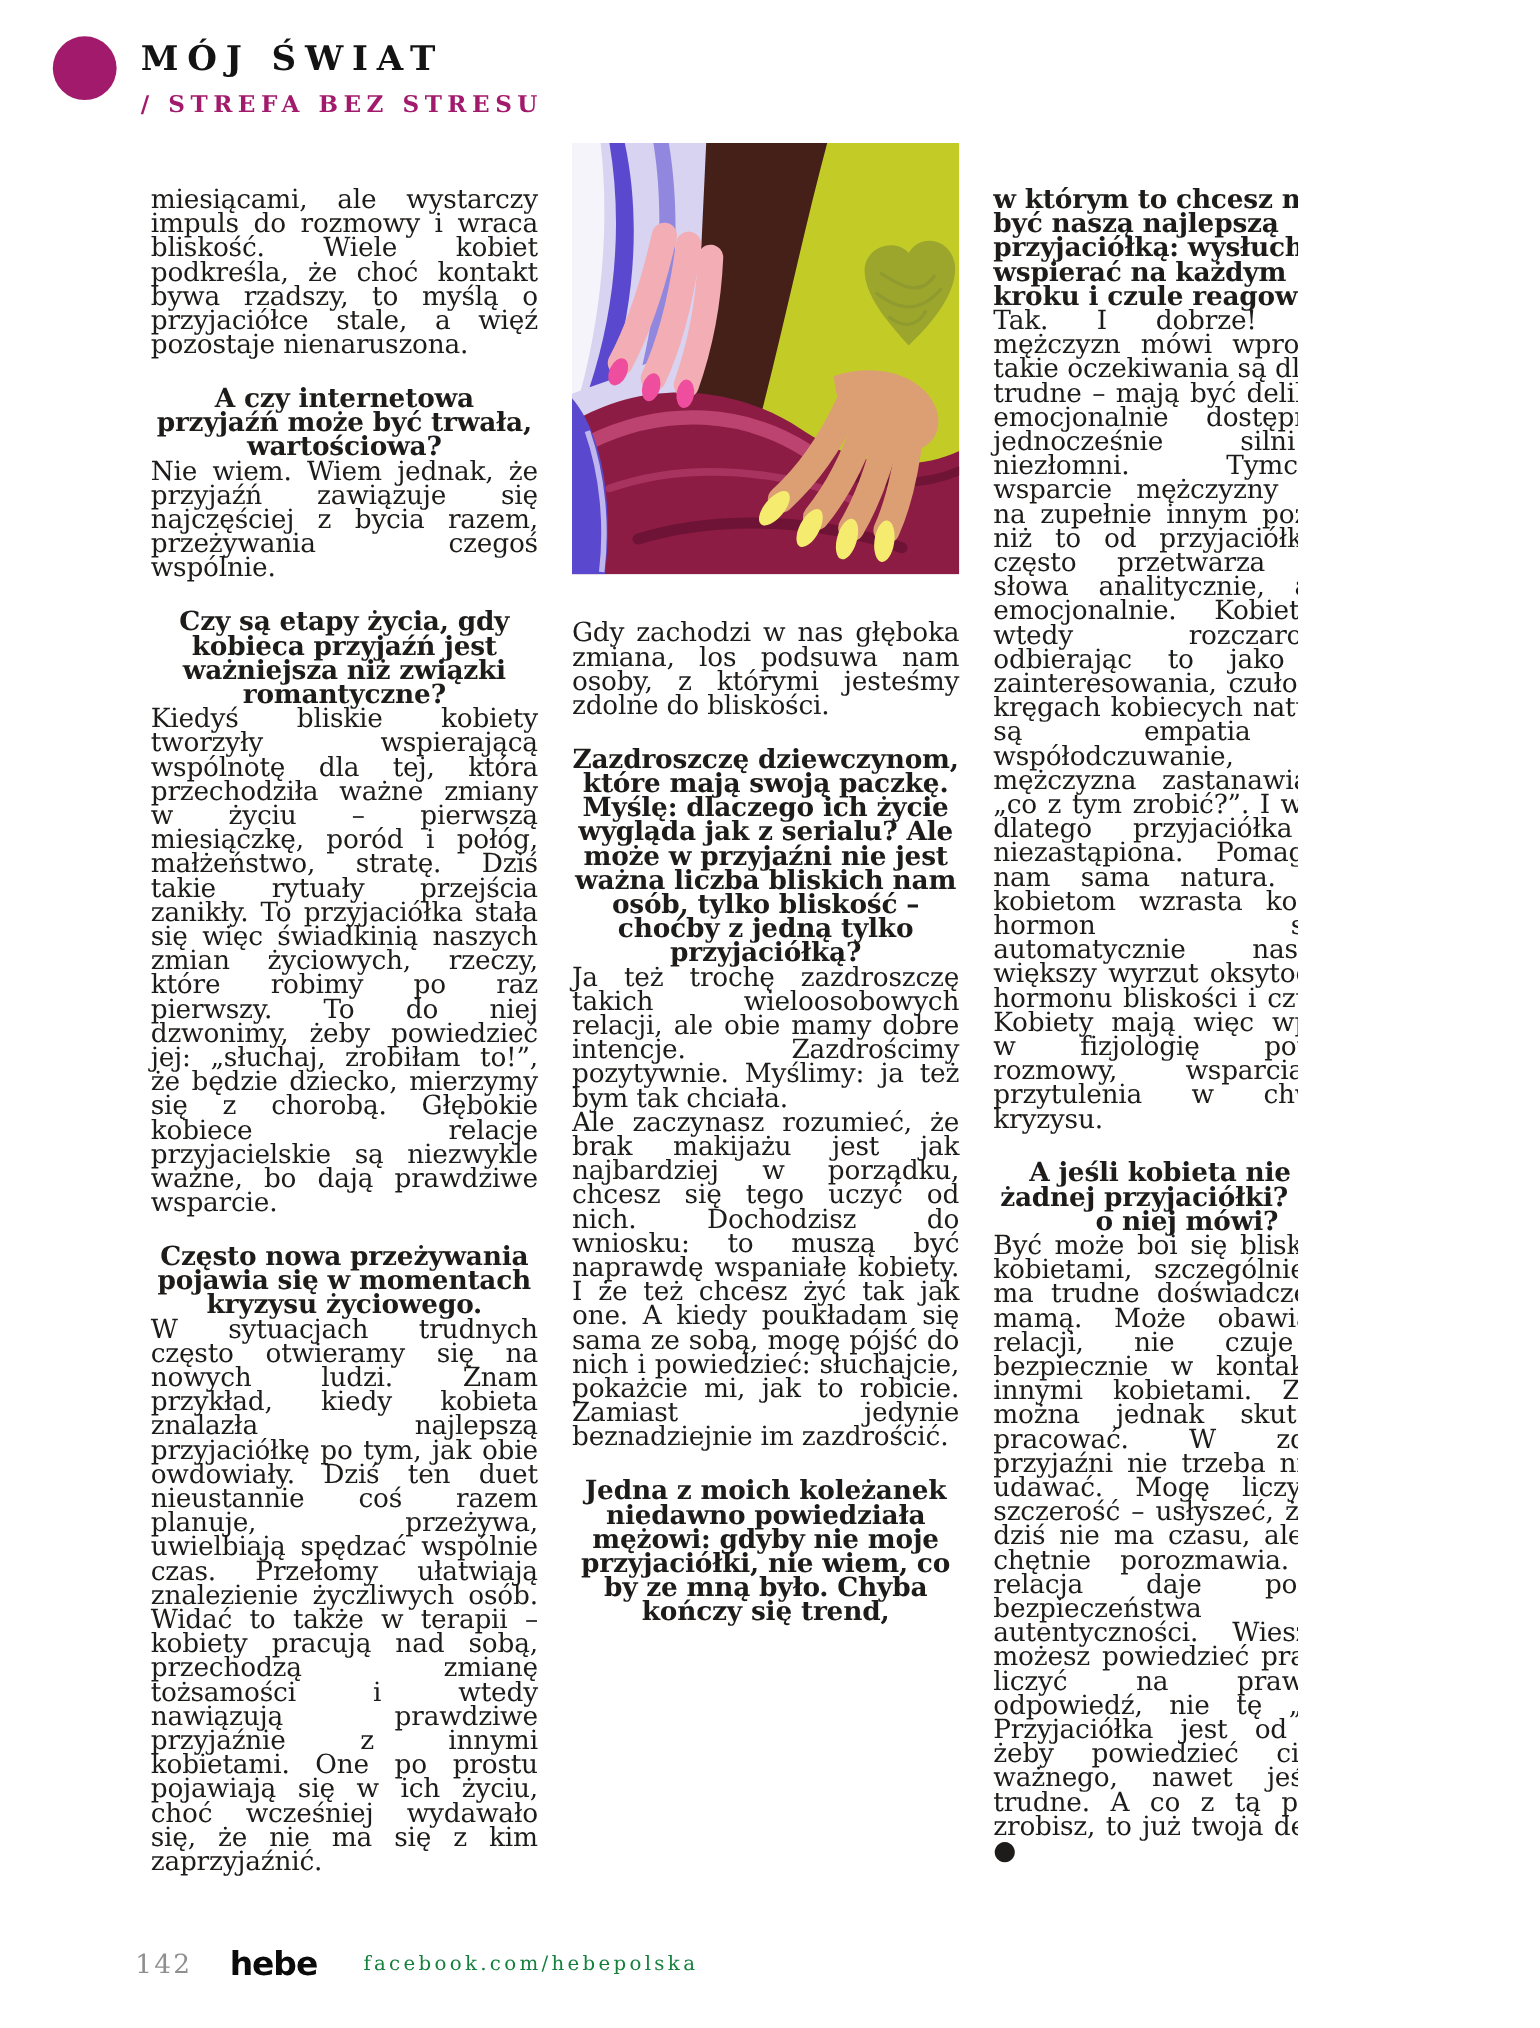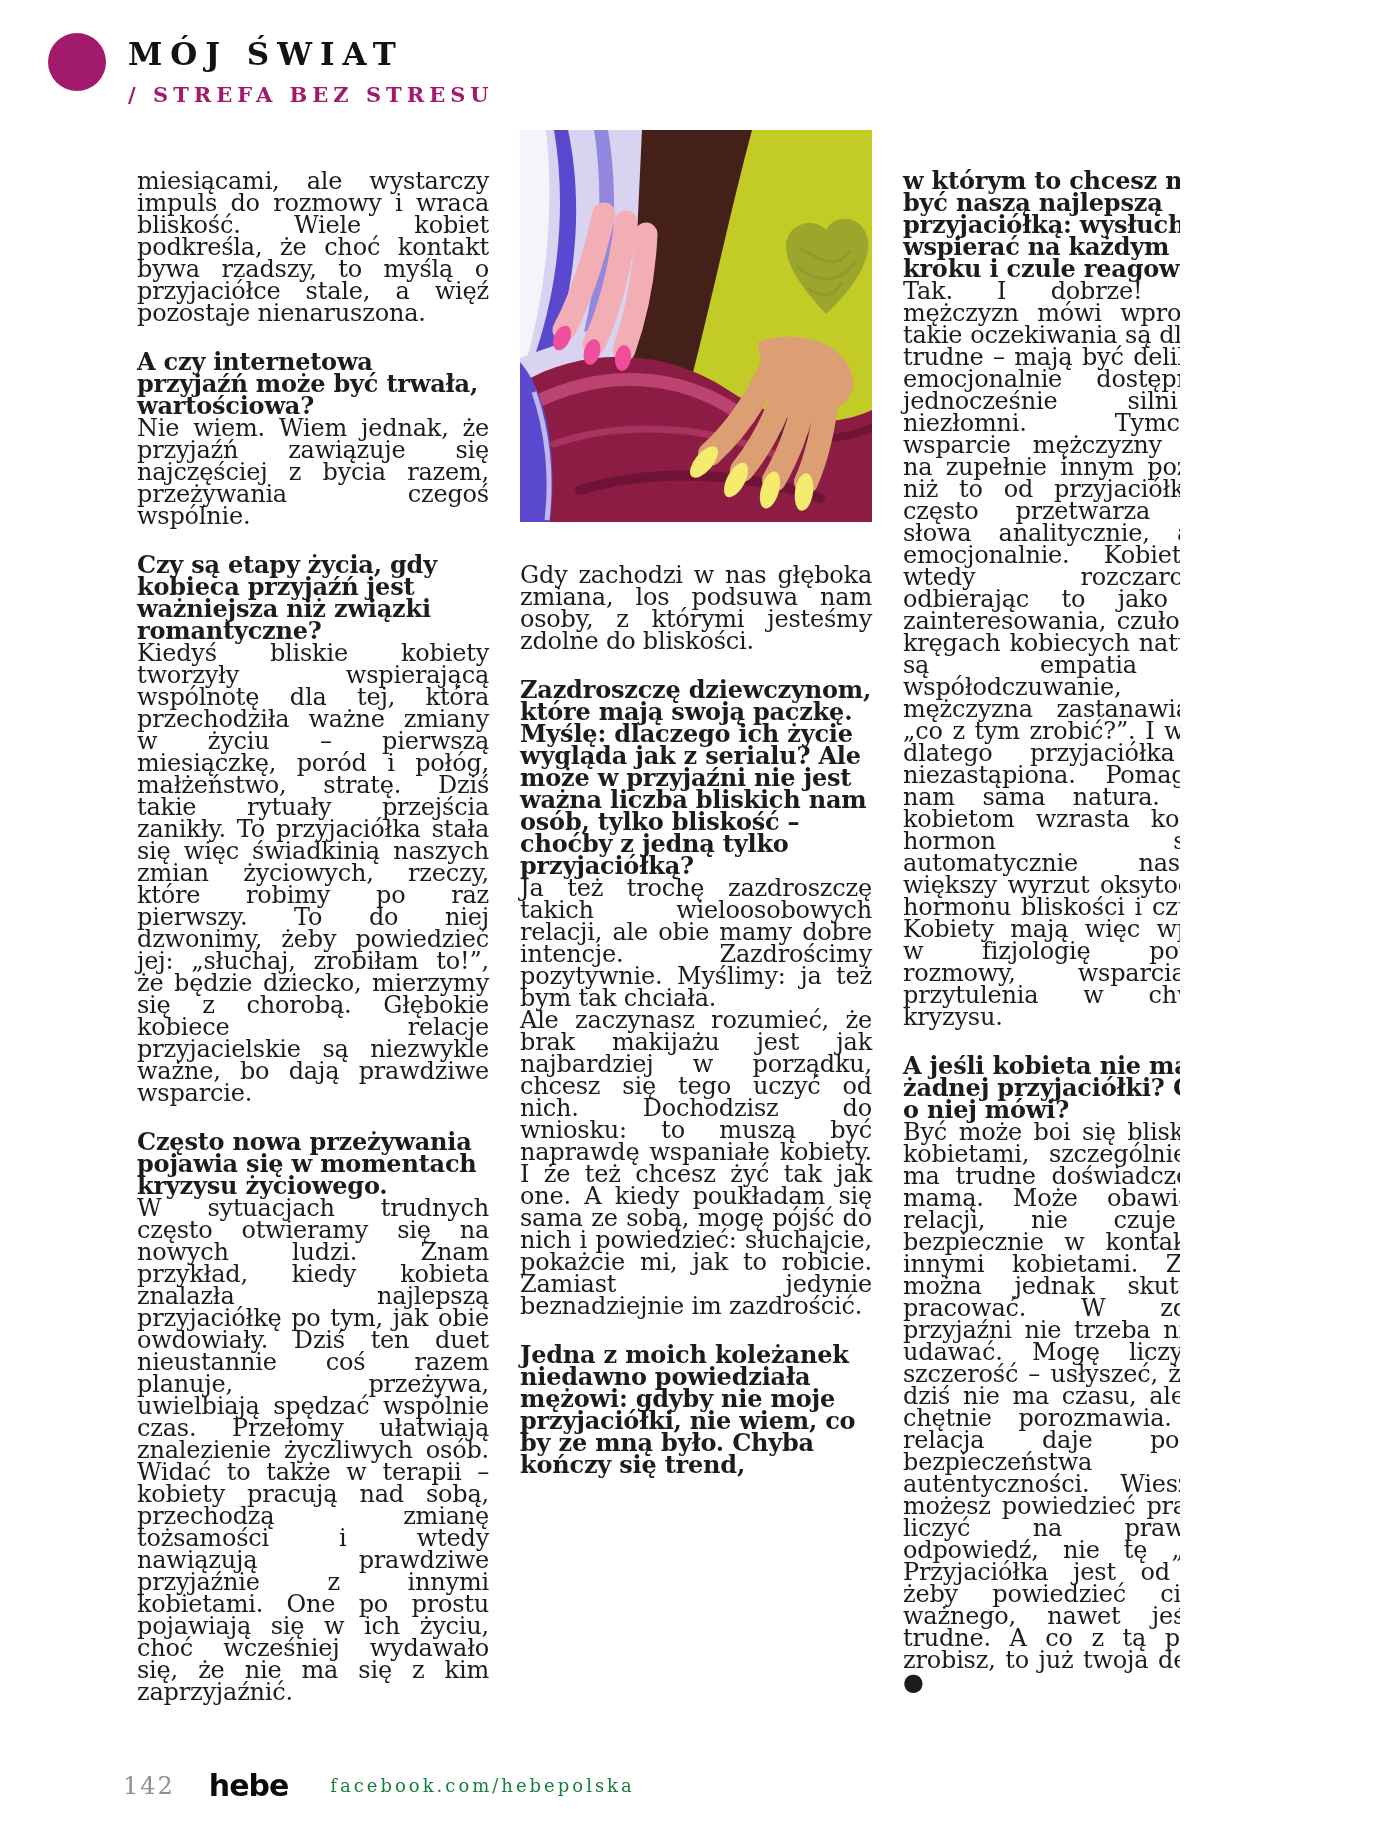--- a/index.html
+++ b/index.html
@@ -26,21 +26,21 @@
   }
   
   .col {
     position:absolute; width:352px;
     font-size:24px; line-height:22px; letter-spacing:-0.2px;
   }
   .col-1 { left:137px; top:170px; }
   .col-2 { left:520px; top:130px; }
   .col-3 { left:903px; top:170px; }
   .block { margin:0; }
-  .block.gap { margin-top:27px; }
+  .block.gap { margin-top:27px;text-align:center; }
   .question { font-weight:bold; text-align:left; }
   .answer { text-align:justify; }
   figure.illustration { margin:0 0 42px 0; width:352px; height:392px; }
   figure.illustration svg { display:block; }
   
   .credit {
     position:absolute; left:1266px; top:1232px; height:218px;
     writing-mode:vertical-rl; transform:rotate(180deg);
     font-family:"DejaVu Sans", sans-serif; font-size:11.5px;
     letter-spacing:0.6px; color:#4a4a4a; white-space:nowrap;

